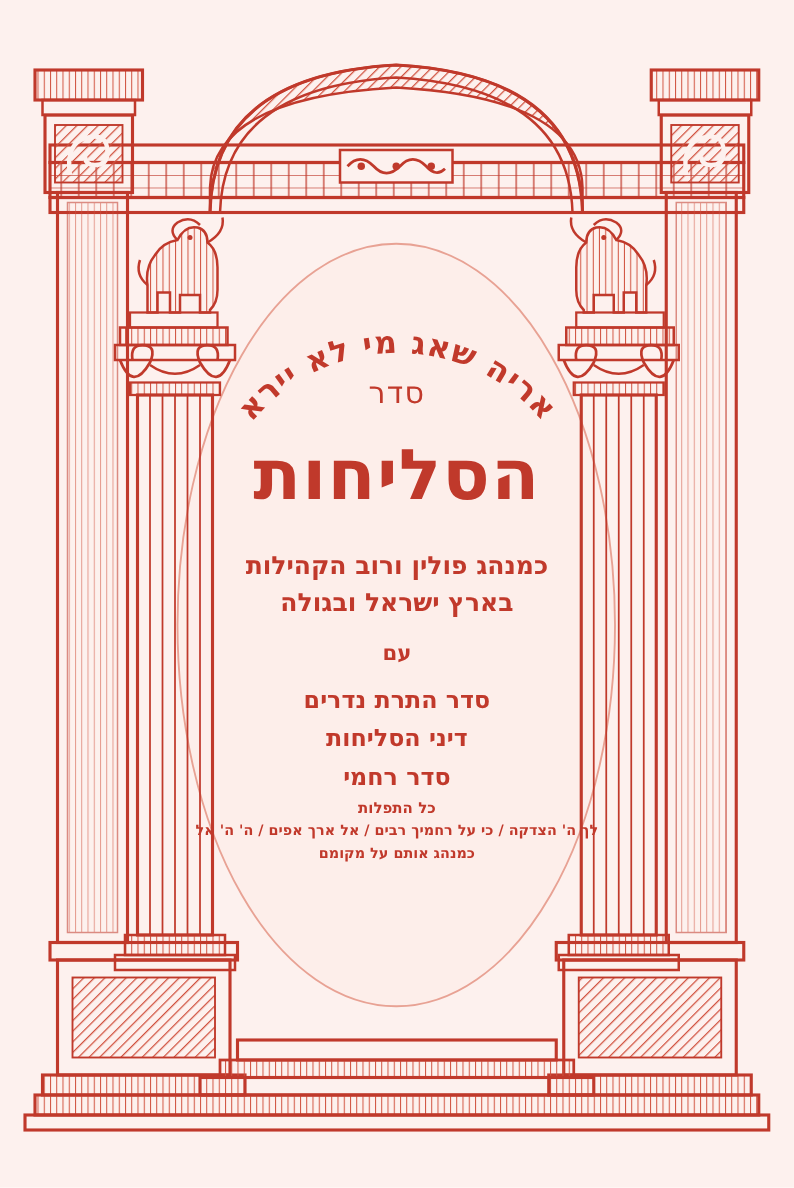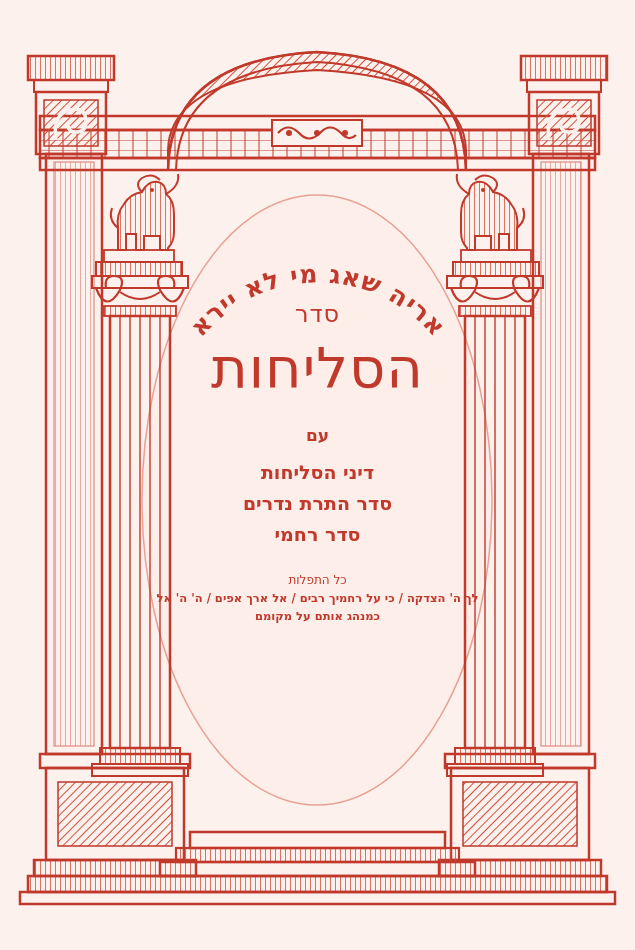--- a/index.html
+++ b/index.html
@@ -61,55 +61,54 @@
 
   .seder-word {
     margin-top: 104px;
     font-size: 24px;
     font-weight: normal;
     color: #c1392b;
     letter-spacing: 1px;
   }
 
   .main-title {
-    margin-top: 12px;
+    margin-top: 24px;
     font-size: 56px;
-    font-weight: normal;
+    font-weight: bold;
     color: #c0392b;
     line-height: 1.05;
     letter-spacing: 1px;
   }
 
   .subtitle {
     margin-top: 26px;
     font-size: 20px;
     font-weight: bold;
     color: #c1392b;
     line-height: 1.5;
   }
 
   .im-word {
-    margin-top: 26px;
+    margin-top: 16px;
     font-size: 17px;
     font-weight: bold;
     color: #c1392b;
   }
 
   .contents {
     margin-top: 12px;
     font-size: 19px;
     font-weight: bold;
     color: #c1392b;
     line-height: 1.65;
   }
 
   .footnote-head {
-    margin-top: 22px;
     font-size: 12px;
-    font-weight: normal;
+    font-weight: bold;
     color: #c1392b;
   }
 
   .footnote {
     margin-top: 2px;
     font-size: 11.5px;
     font-weight: bold;
     color: #c1392b;
     line-height: 1.6;
   }
@@ -277,26 +276,30 @@
       <path id="arcpath" d="M 28 188 A 150 150 0 0 1 312 188" fill="none"></path>
       <text text-anchor="middle" dy="0">
         <textPath href="#arcpath" startOffset="50%">אריה שאג מי לא יירא</textPath>
       </text>
     </svg>
 
     <div class="seder-word">סדר</div>
 
     <div class="main-title">הסליחות</div>
 
+    <div class="subtitle">
+      <div>כמנהג פולין ורוב הקהילות</div>
+      <div>בארץ ישראל ובגולה</div>
+    </div>
 
     <div class="im-word">עם</div>
 
     <div class="contents">
+      <div>סדר התרת נדרים</div>
       <div>דיני הסליחות</div>
-      <div>סדר התרת נדרים</div>
       <div>סדר רחמי</div>
     </div>
 
     <div class="footnote-head">כל התפלות</div>
 
     <div class="footnote">
       <div>לך ה' הצדקה / כי על רחמיך רבים / אל ארך אפים / ה' ה' אל</div>
       <div>כמנהג אותם על מקומם</div>
     </div>
 

